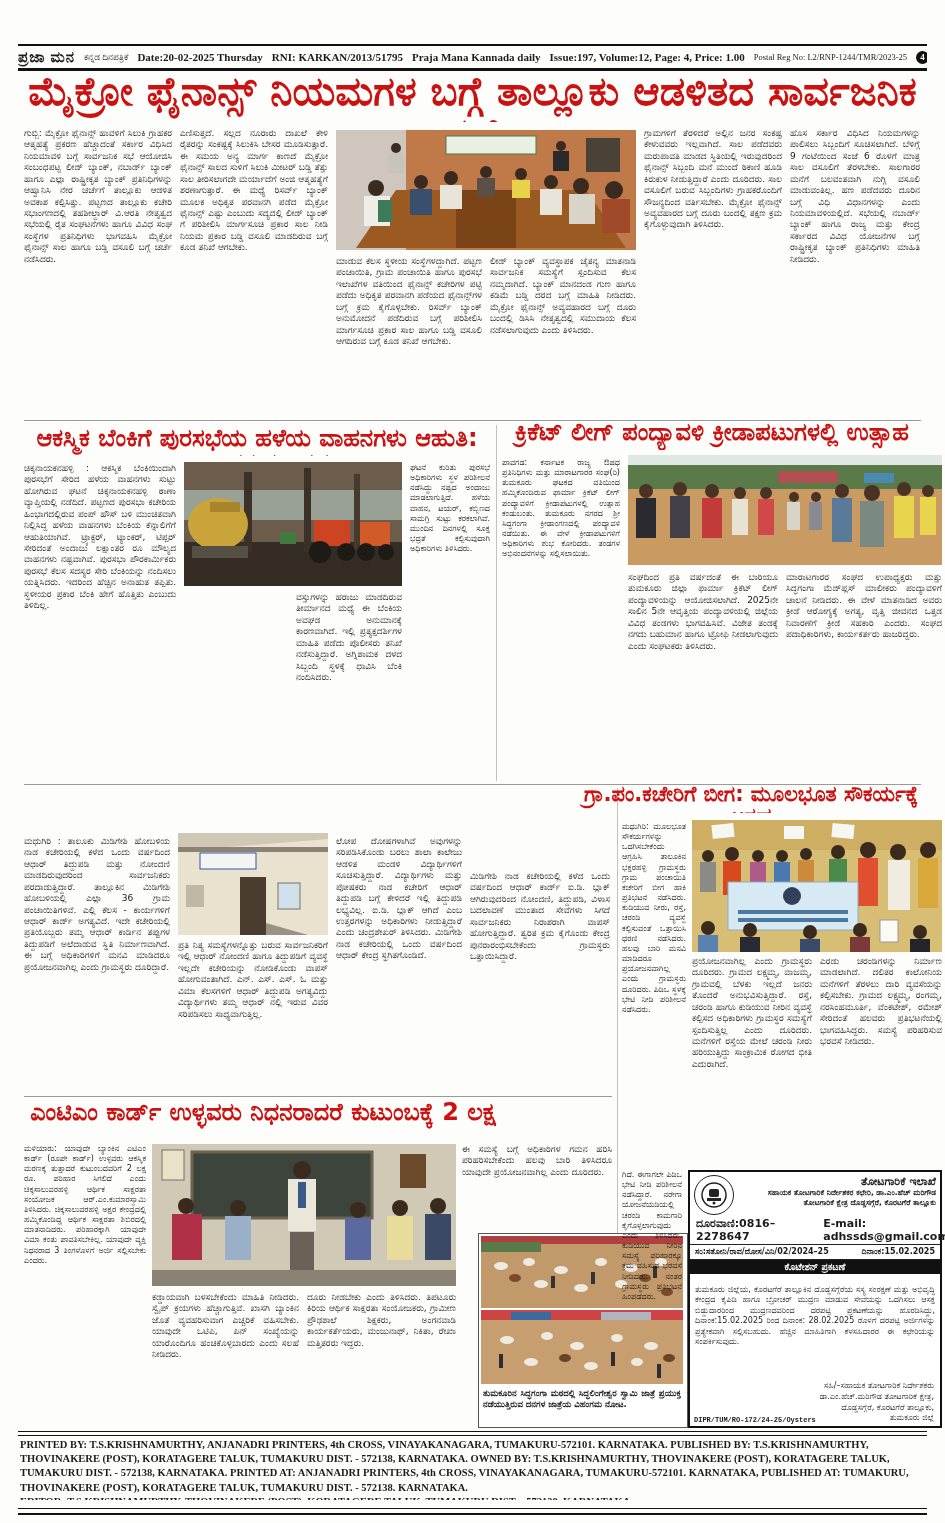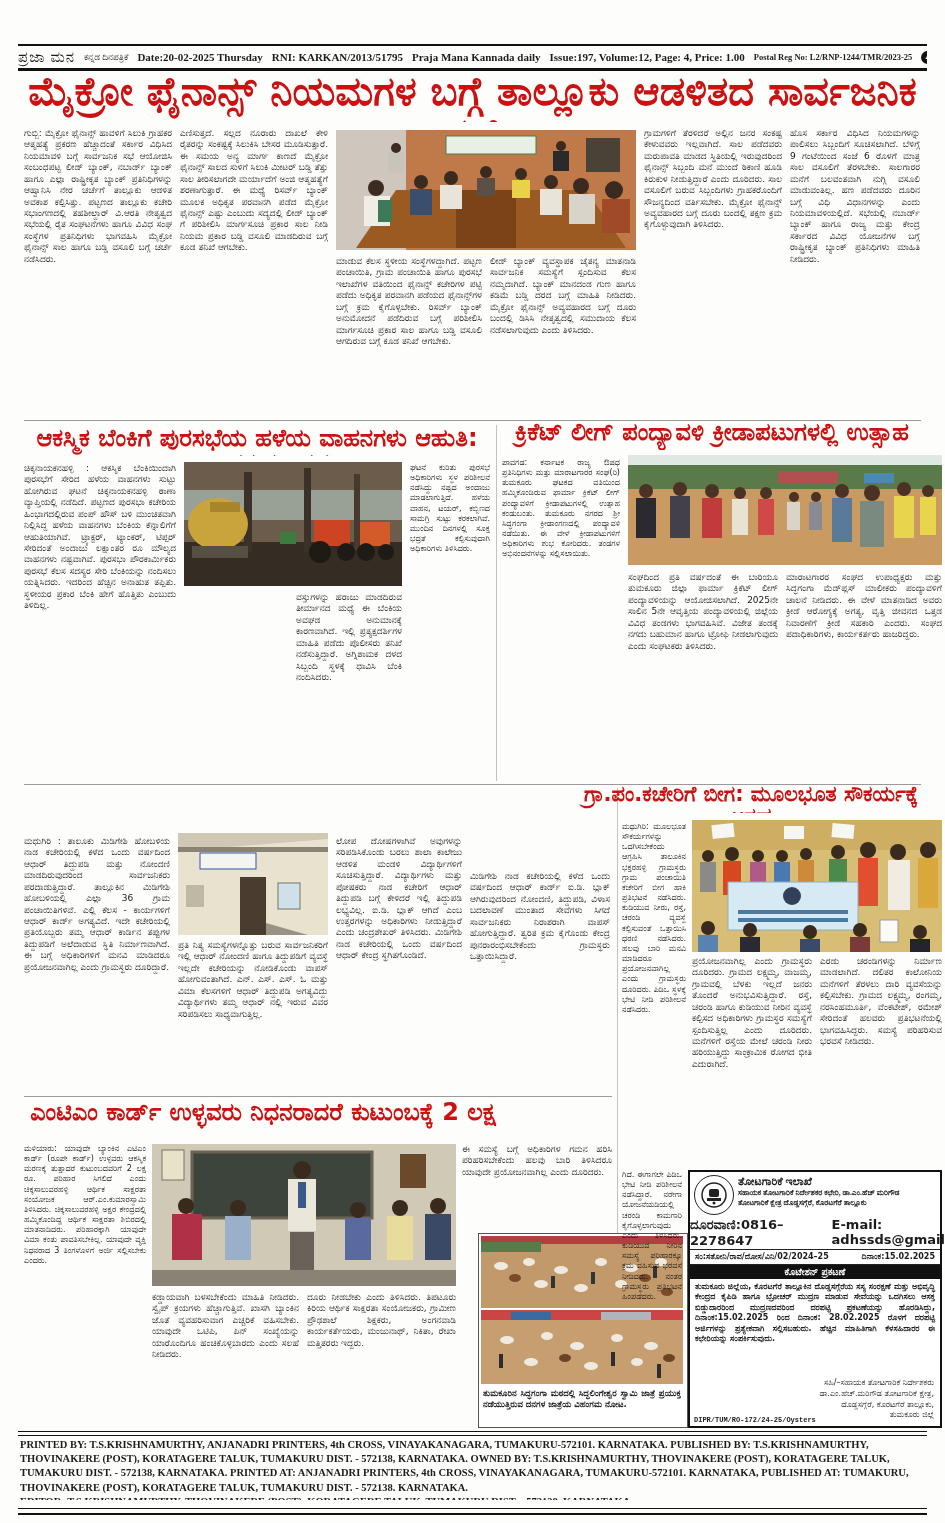--- a/index.html
+++ b/index.html
@@ -2,24 +2,24 @@
 <html><head>
 <meta charset="utf-8">
 <style>
   html,body{margin:0;padding:0;background:#e8e8e8;}
   #page{position:relative;width:945px;height:1523px;background:#fdfdfb;margin:0 auto;
         font-family:"Liberation Serif","DejaVu Serif",serif;color:#1c1c1c;overflow:hidden;}
   
   .hdr{position:absolute;left:18px;top:44px;width:909px;height:22px;border-top:2px solid #111;
        border-bottom:3px solid #111;display:flex;align-items:center;gap:9px;
        font-family:"Liberation Serif",serif;font-size:11px;white-space:nowrap;overflow:hidden;}
-  .hdr .logo{font-weight:normal;font-size:15px;letter-spacing:1px;}
+  .hdr .logo{font-weight:bold;font-size:15px;letter-spacing:1px;}
   .hdr .tag{font-size:9px;}
   .hdr b{font-weight:bold;}
-  .hdr .small{font-size:8.5px;font-weight:bold;}
+  .hdr .small{font-size:8.5px;font-weight:normal;}
   .pgnum{display:inline-flex;align-items:center;justify-content:center;width:13px;height:13px;
          border-radius:50%;background:#111;color:#fff;font-size:9px;font-weight:bold;flex:0 0 auto;}
   
   .headline{position:absolute;color:#cc1111;font-weight:bold;text-align:center;
             font-family:"DejaVu Sans",sans-serif;line-height:1.05;overflow:hidden;}
   #main-headline{left:24px;top:70px;width:897px;height:52px;font-size:40px;}
   
   .col{position:absolute;font-family:"DejaVu Sans",sans-serif;font-size:9px;line-height:1.27;
        text-align:justify;overflow:hidden;color:#191919;}
   .col.tiny{font-size:8px;}
@@ -28,31 +28,31 @@
   .rule-h{position:absolute;height:1px;background:#9a9a9a;}
   .rule-v{position:absolute;width:1px;background:#c2c2c2;}
   .photo{position:absolute;overflow:hidden;background:#888;}
   .photo svg{display:block;width:100%;height:100%;}
   
   #notice{position:absolute;left:688px;top:1170px;width:254px;height:258px;border:2px solid #111;
           background:#fff;font-family:"DejaVu Sans",sans-serif;box-sizing:border-box;}
   #notice .nb-head{display:flex;padding:3px 4px 1px 4px;gap:4px;}
   #notice .emblem{width:38px;height:38px;border:1.5px solid #222;border-radius:50%;flex:0 0 auto;
           display:flex;align-items:center;justify-content:center;}
-  #notice .nb-tc{flex:1;text-align:left;font-family:Liberation Serif, serif;}
+  #notice .nb-tc{flex:1;text-align:right;}
   #notice .nb-title{font-weight:bold;font-size:11px;}
   #notice .nb-addr{font-size:7.5px;font-weight:bold;line-height:1.35;}
-  #notice .nb-row{display:flex;justify-content:space-between;font-size:13px;font-weight:bold;
-          padding:1px 0;border-bottom:1px solid #222;gap:48px;}
+  #notice .nb-row{display:flex;justify-content:space-between;font-size:11px;font-weight:bold;
+          padding:1px 6px;border-bottom:1px solid #222;gap:48px;}
   #notice .nb-row2{display:flex;justify-content:space-between;font-size:8px;font-weight:bold;
           padding:2px 5px;border-bottom:1px solid #222;}
   #notice .nb-bar{background:#111;color:#fff;text-align:center;font-size:9.5px;font-weight:bold;
           padding:1px 0;}
-  #notice .nb-body{font-size:8px;line-height:1.3;text-align:justify;padding:3px 5px 0 5px;
-          font-weight:bold;height:96px;overflow:hidden;}
+  #notice .nb-body{font-size:8px;line-height:1.3;text-align:justify;padding:11px 5px 0 5px;
+          font-weight:normal;height:96px;overflow:hidden;}
   #notice .nb-sign{font-size:8px;font-weight:normal;text-align:right;padding:0 6px;line-height:1.35;}
   #notice .nb-dipr{position:absolute;left:4px;bottom:2px;font-size:7px;font-weight:bold;font-family:Liberation Mono, monospace;}
   
   #footer-rule{position:absolute;left:18px;top:1431px;width:909px;height:3px;
           border-top:1px solid #111;border-bottom:1px solid #111;}
   #footer{position:absolute;left:20px;top:1438px;width:906px;height:62px;
           font-family:"Liberation Serif",serif;font-size:10.5px;font-weight:bold;line-height:1.35;
           overflow:hidden;}
   #bottom-rule{position:absolute;left:18px;top:1508px;width:909px;height:4px;
           border-top:1px solid #111;border-bottom:2px solid #111;}

